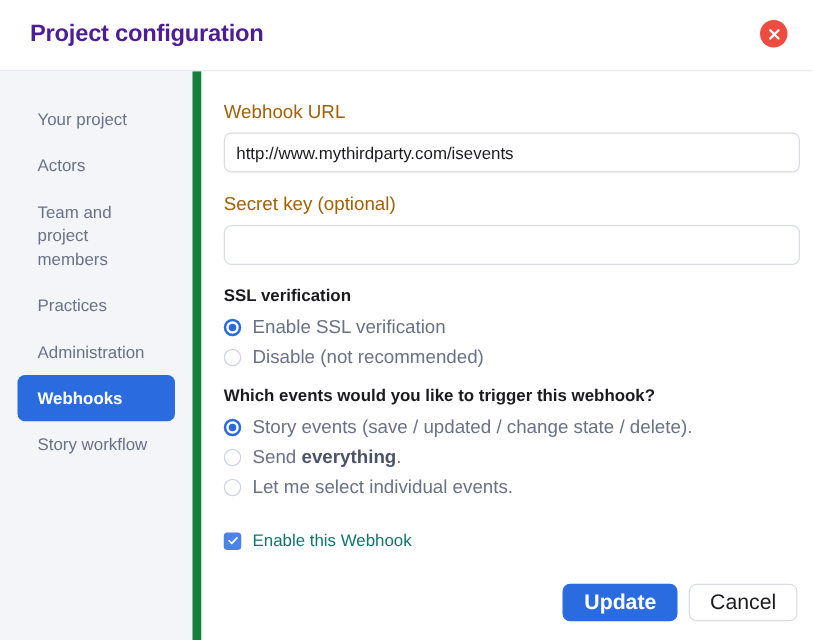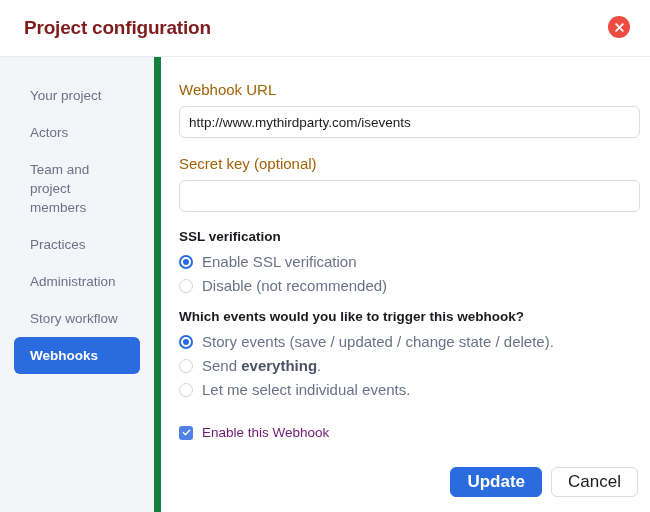--- a/index.html
+++ b/index.html
@@ -32,21 +32,21 @@
     min-height: 57px;
     border-bottom: 1px solid #e9eaee;
     display: flex;
     align-items: center;
     padding: 0 24px;
     box-sizing: border-box;
   }
   .dialog-title {
     font-size: 19px;
     font-weight: bold;
-    color: #7f1d1d;
+    color: #4c1d95;
     letter-spacing: -0.2px;
   }
   .close-btn {
     position: absolute;
     right: 20px;
     top: 16px;
     width: 22px;
     height: 22px;
     border-radius: 50%;
     background: #ef4c41;
@@ -186,21 +186,21 @@
     border-radius: 3px;
     background: #4e82e8;
     margin-right: 9px;
     display: flex;
     align-items: center;
     justify-content: center;
   }
   .checkbox svg { display: block; }
   .check-label {
     font-size: 13.5px;
-    color: #701a75;
+    color: #0f766e;
   }
 
   
   .btn-row {
     position: absolute;
     right: 12px;
     bottom: 15px;
     display: flex;
     gap: 9px;
   }
@@ -241,22 +241,22 @@
   </div>
 
   <div class="dialog-body">
 
     <nav class="sidebar">
       <div class="nav-item">Your project</div>
       <div class="nav-item">Actors</div>
       <div class="nav-item">Team and project members</div>
       <div class="nav-item">Practices</div>
       <div class="nav-item">Administration</div>
+      <div class="nav-item active">Webhooks</div>
       <div class="nav-item">Story workflow</div>
-      <div class="nav-item active">Webhooks</div>
     </nav>
 
     <section class="content">
 
       <div class="field-block">
         <div class="field-label">Webhook URL</div>
         <input class="text-input" type="text" autofocus="" value="http://www.mythirdparty.com/isevents" style="">
       </div>
 
       <div class="field-block">

